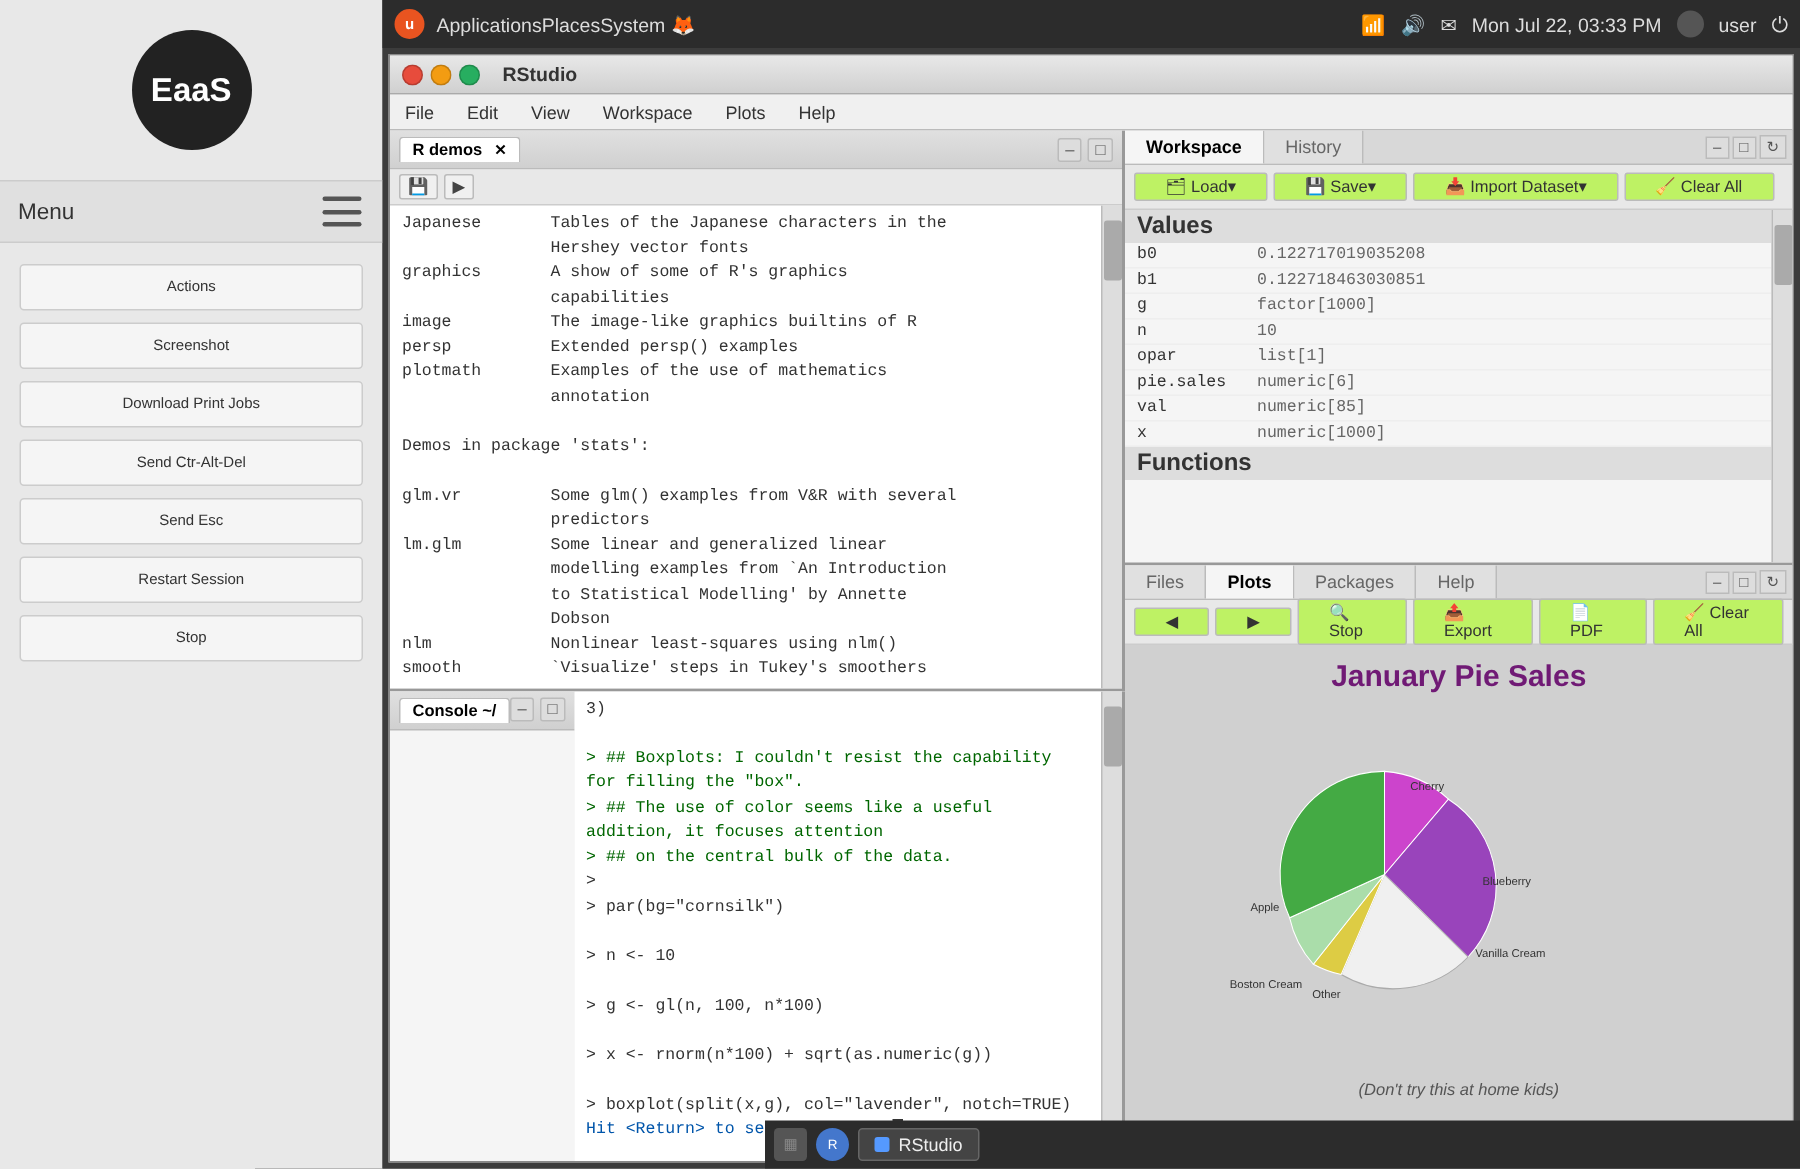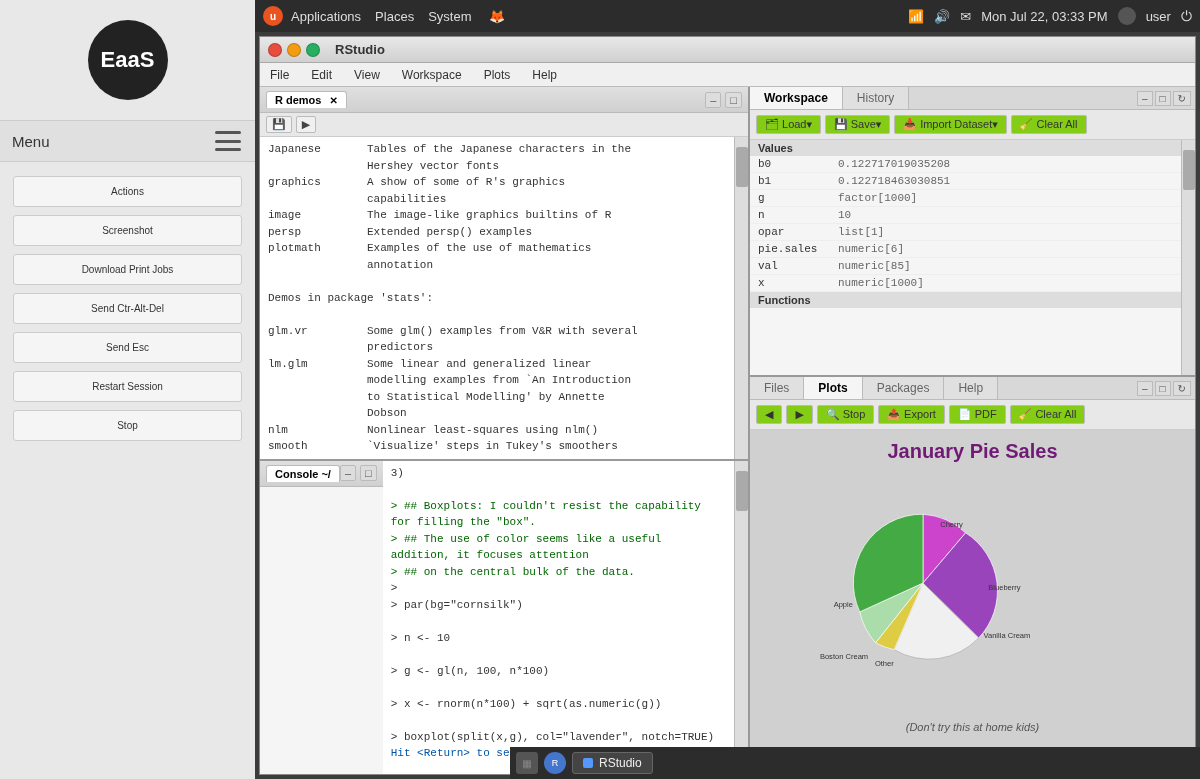--- a/index.html
+++ b/index.html
@@ -76,21 +76,21 @@
       font-size: 13px;
     }
     #topbar .ubuntu-logo {
       width: 20px; height: 20px;
       background: #e95420;
       border-radius: 50%;
       margin-right: 8px;
       display: flex; align-items: center; justify-content: center;
       font-size: 10px; color: white; font-weight: bold;
     }
-    #topbar .nav-items { display: flex; gap: 14px; }
+    #topbar .nav-items { display: flex; }
     #topbar .spacer { flex: 1; }
     #topbar .right-icons { display: flex; align-items: center; gap: 10px; }
 
     
     #rstudio {
       flex: 1;
       background: #c8c8c8;
       border: 1px solid #888;
       display: flex;
       flex-direction: column;
@@ -233,34 +233,34 @@
       background: #e8e8e8;
       display: flex;
       align-items: center;
       padding: 0 6px;
       border-bottom: 1px solid #ccc;
       font-size: 11px;
       gap: 4px;
     }
     .ws-btn {
       font-size: 11px; color: #333; cursor: pointer;
-      padding: 2px 8px; background: #84cc16;
+      padding: 2px 20px; background: #bef264;
       border: 1px solid #bbb; border-radius: 2px;
       display: flex; align-items: center; gap: 3px;
     }
     #workspace-values {
       flex: 1;
       overflow: hidden;
       font-size: 11px;
     }
     .ws-section-header {
       background: #ddd;
       padding: 2px 8px;
       font-weight: bold;
-      font-size: 11px;
+      font-size: 16px;
       color: #333;
     }
     .ws-row {
       display: flex;
       padding: 2px 8px;
       border-bottom: 1px solid #eee;
       font-family: 'Courier New', monospace;
       font-size: 11px;
     }
     .ws-name { flex: 0 0 80px; color: #333; }

